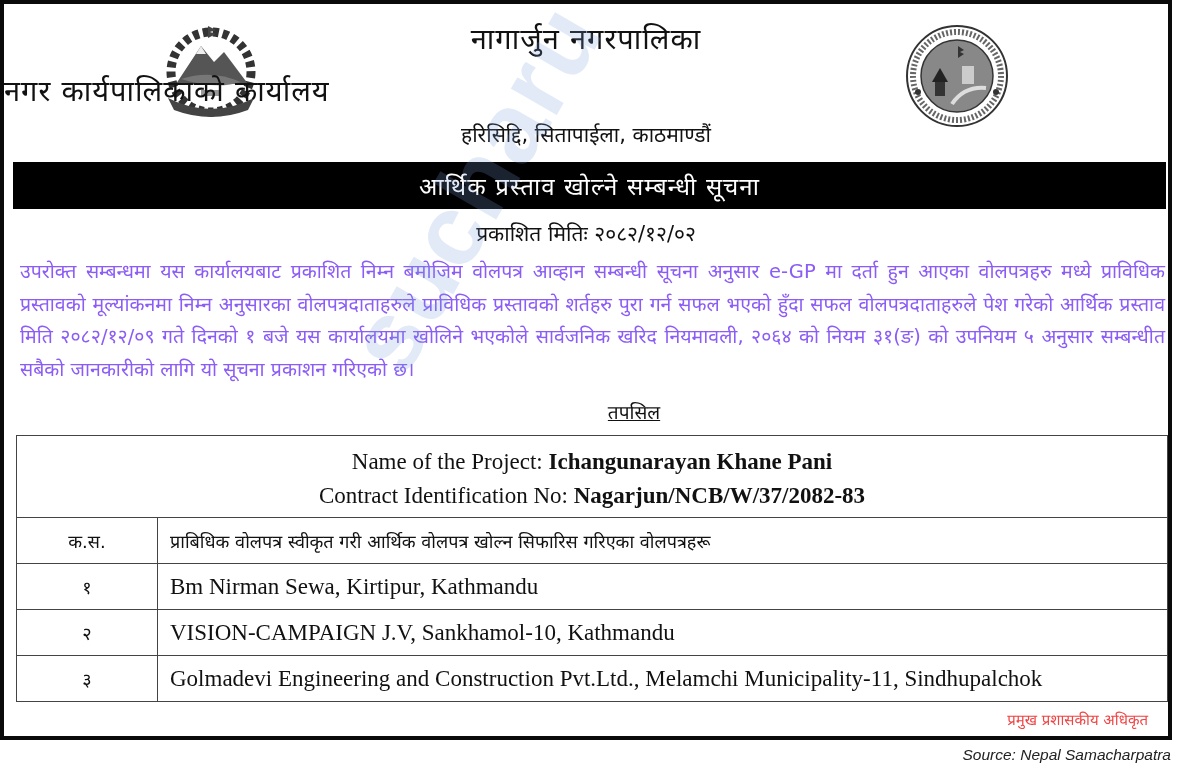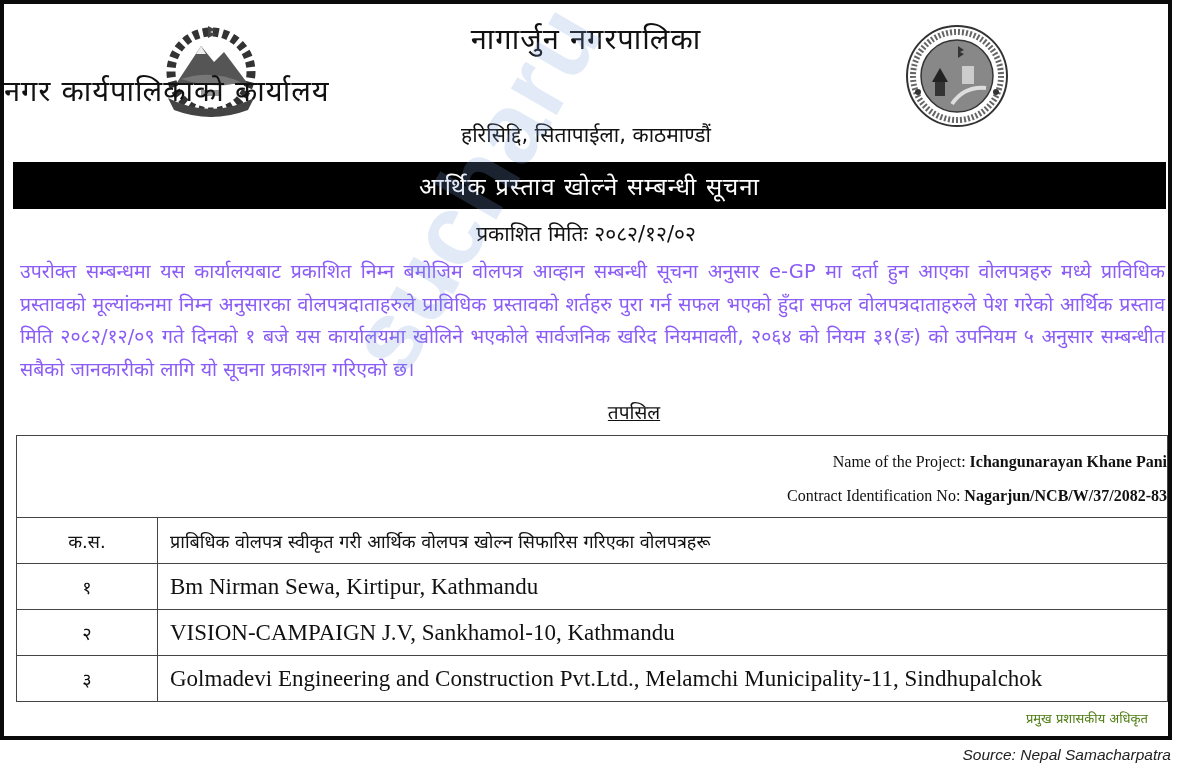--- a/index.html
+++ b/index.html
@@ -49,30 +49,30 @@
       position: absolute; left: 0; width: 100%; top: 395px; text-align: center;
       font-size: 19px; text-decoration: underline; padding-left: 48px;
     }
 
     
     .details-table {
       position: absolute; left: 12px; top: 431px; width: 1152px;
       border-collapse: collapse; font-family: "Liberation Serif", serif;
     }
     .details-table td { border: 1.5px solid #444; padding: 0; }
-    .project-cell { height: 77px; text-align: right; font-size: 16px; line-height: 34px; padding-top: 4px !important; }
+    .project-cell { height: 77px; text-align: center; font-size: 23px; line-height: 34px; padding-top: 4px !important; }
     .project-cell b { font-weight: bold; }
     .col-sn { width: 140px; text-align: center; margin-left: 28px; }
     .col-name { text-align: left; padding-left: 12px !important; }
     .hdr-row td { height: 45px; font-family: "DejaVu Sans", sans-serif; font-size: 18px; }
     .data-row td { height: 45px; font-size: 23px; }
     .data-row td.col-sn { font-family: "DejaVu Sans", sans-serif; font-size: 18px; }
 
     .signatory {
-      position: absolute; right: 20px; top: 705px; font-size: 13px; color: #4d7c0f;
+      position: absolute; right: 20px; top: 705px; font-size: 15px; color: #ef4444;
     }
 
     .source-caption {
       position: absolute; right: 10px; top: 746px; font-family: "Liberation Sans", sans-serif;
       font-style: italic; font-size: 15.5px; color: #222;
     }
 
     
     .watermark {
       position: absolute; left: 320px; top: 330px; font-family: "Liberation Sans", sans-serif;

